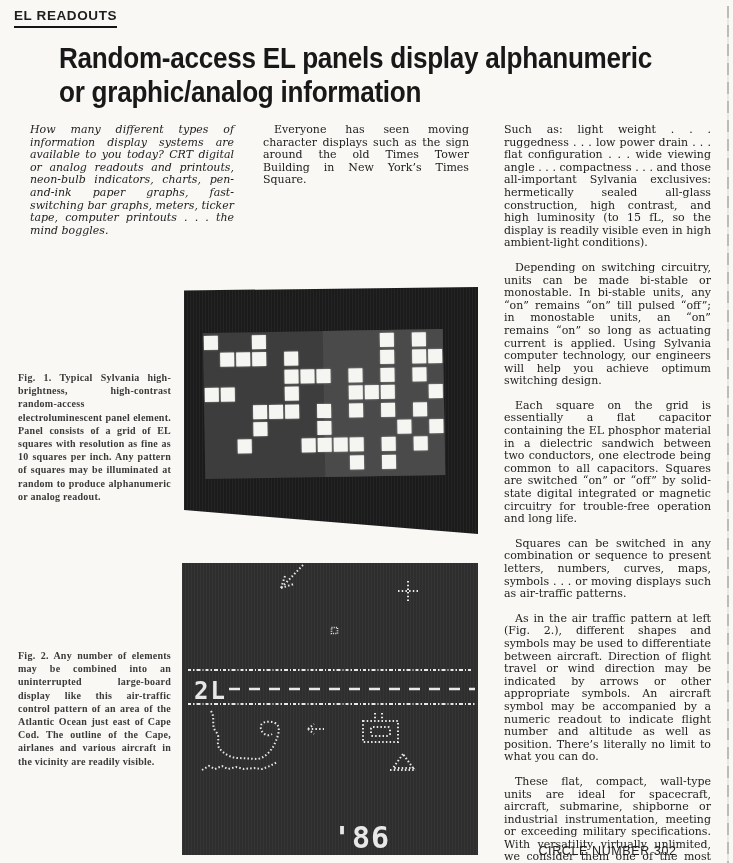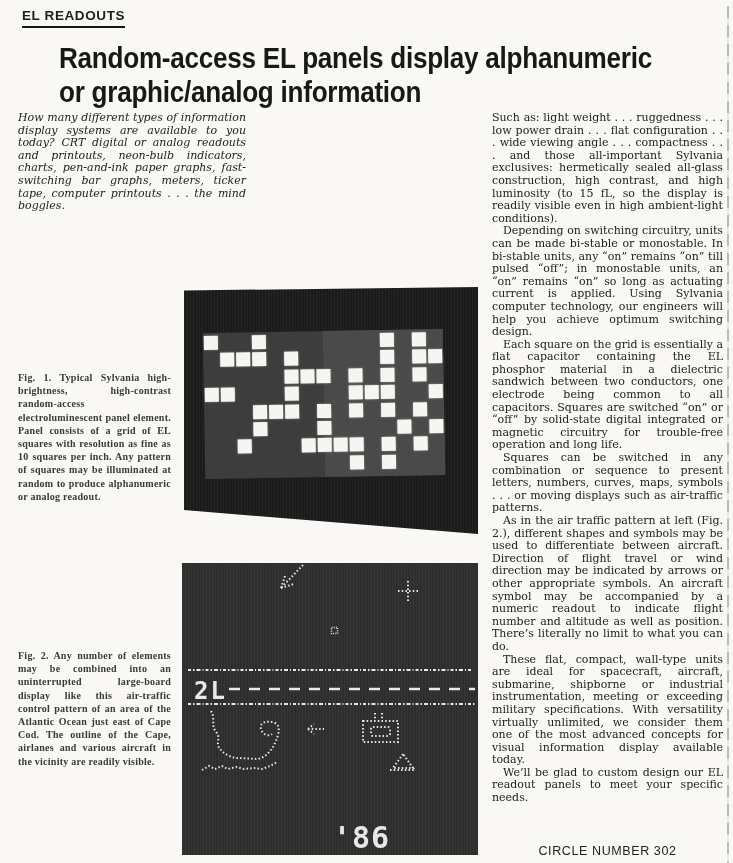--- a/index.html
+++ b/index.html
@@ -4,39 +4,39 @@
 <style>
   html,body{margin:0;padding:0;}
   body{
     width:733px;height:863px;position:relative;overflow:hidden;
     background:#f9f8f5;color:#1e1e1e;
     font-family:"DejaVu Serif", serif;
   }
   .abs{position:absolute;}
   
   .kicker{
-    left:22px;top:8px;
+    left:14px;top:8px;
     font-family:"Liberation Sans", sans-serif;font-weight:bold;
     font-size:13.5px;letter-spacing:.6px;
     border-bottom:2px solid #151515;padding-bottom:3px;
   }
   
   .headline{left:18px;top:41px;width:712px;margin-left:41px;}
   .headline div{
     font-family:"Liberation Sans", sans-serif;font-weight:bold;
     font-size:30px;line-height:34px;letter-spacing:-.3px;color:#181818;
     transform:scaleX(.87);transform-origin:left top;white-space:nowrap;
   }
   
   .col{
     top:112px;width:230px;
     font-size:11px;line-height:12.6px;text-align:justify;
     color:#222;
   }
-  .col p{margin:0;}
+  .col p{margin:12px;}
   .col p.ind{text-indent:11px;}
   .ital{font-style:italic;}
   #col1{left:18px;width:228px;}
   #col2{left:251px;width:230px;}
   #col3{left:492px;width:231px;}
   .circle-number{
     left:492px;top:844px;width:231px;text-align:center;
     font-family:"Liberation Sans", sans-serif;font-size:12.5px;
     letter-spacing:.6px;color:#222;
   }
@@ -91,20 +91,21 @@
 <div class="abs headline">
   <div>Random-access EL panels display alphanumeric</div>
   <div>or graphic/analog information</div>
 </div>
 
 <div class="abs col" id="col1">
   <p class="ital">How many different types of information display systems are available to you today? CRT digital or analog readouts and printouts, neon-bulb indicators, charts, pen-and-ink paper graphs, fast-switching bar graphs, meters, ticker tape, computer printouts . . . the mind boggles.</p>
 </div>
 
 <div class="abs col" id="col2">
+  <p class="ind">Everyone has seen moving character displays such as the sign around the old Times Tower Building in New York’s Times Square.</p>
 </div>
 
 <div class="abs col" id="col3">
   <p>Such as: light weight . . . ruggedness . . . low power drain . . . flat configuration . . . wide viewing angle . . . compactness . . . and those all-important Sylvania exclusives: hermetically sealed all-glass construction, high contrast, and high luminosity (to 15 fL, so the display is readily visible even in high ambient-light conditions).</p>
   <p class="ind">Depending on switching circuitry, units can be made bi-stable or monostable. In bi-stable units, any “on” remains “on” till pulsed “off”; in monostable units, an “on” remains “on” so long as actuating current is applied. Using Sylvania computer technology, our engineers will help you achieve optimum switching design.</p>
   <p class="ind">Each square on the grid is essentially a flat capacitor containing the EL phosphor material in a dielectric sandwich between two conductors, one electrode being common to all capacitors. Squares are switched “on” or “off” by solid-state digital integrated or magnetic circuitry for trouble-free operation and long life.</p>
   <p class="ind">Squares can be switched in any combination or sequence to present letters, numbers, curves, maps, symbols . . . or moving displays such as air-traffic patterns.</p>
   <p class="ind">As in the air traffic pattern at left (Fig. 2.), different shapes and symbols may be used to differentiate between aircraft. Direction of flight travel or wind direction may be indicated by arrows or other appropriate symbols. An aircraft symbol may be accompanied by a numeric readout to indicate flight number and altitude as well as position. There’s literally no limit to what you can do.</p>
   <p class="ind">These flat, compact, wall-type units are ideal for spacecraft, aircraft, submarine, shipborne or industrial instrumentation, meeting or exceeding military specifications. With versatility virtually unlimited, we consider them one of the most advanced concepts for visual information display available today.</p>
   <p class="ind">We’ll be glad to custom design our EL readout panels to meet your specific needs.</p>

